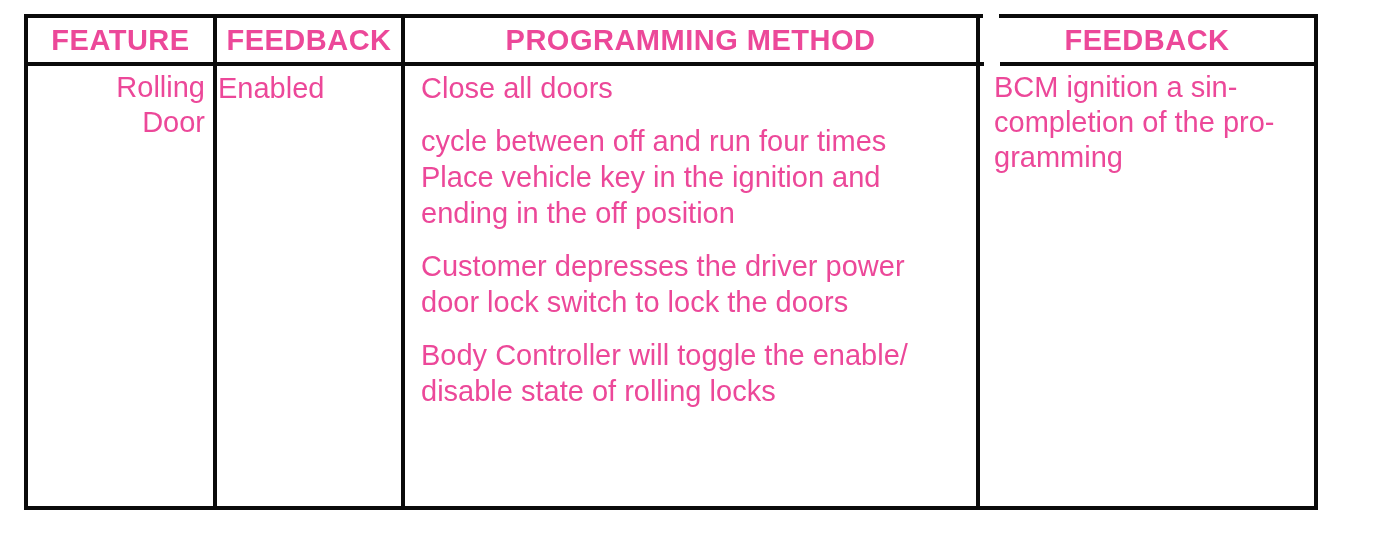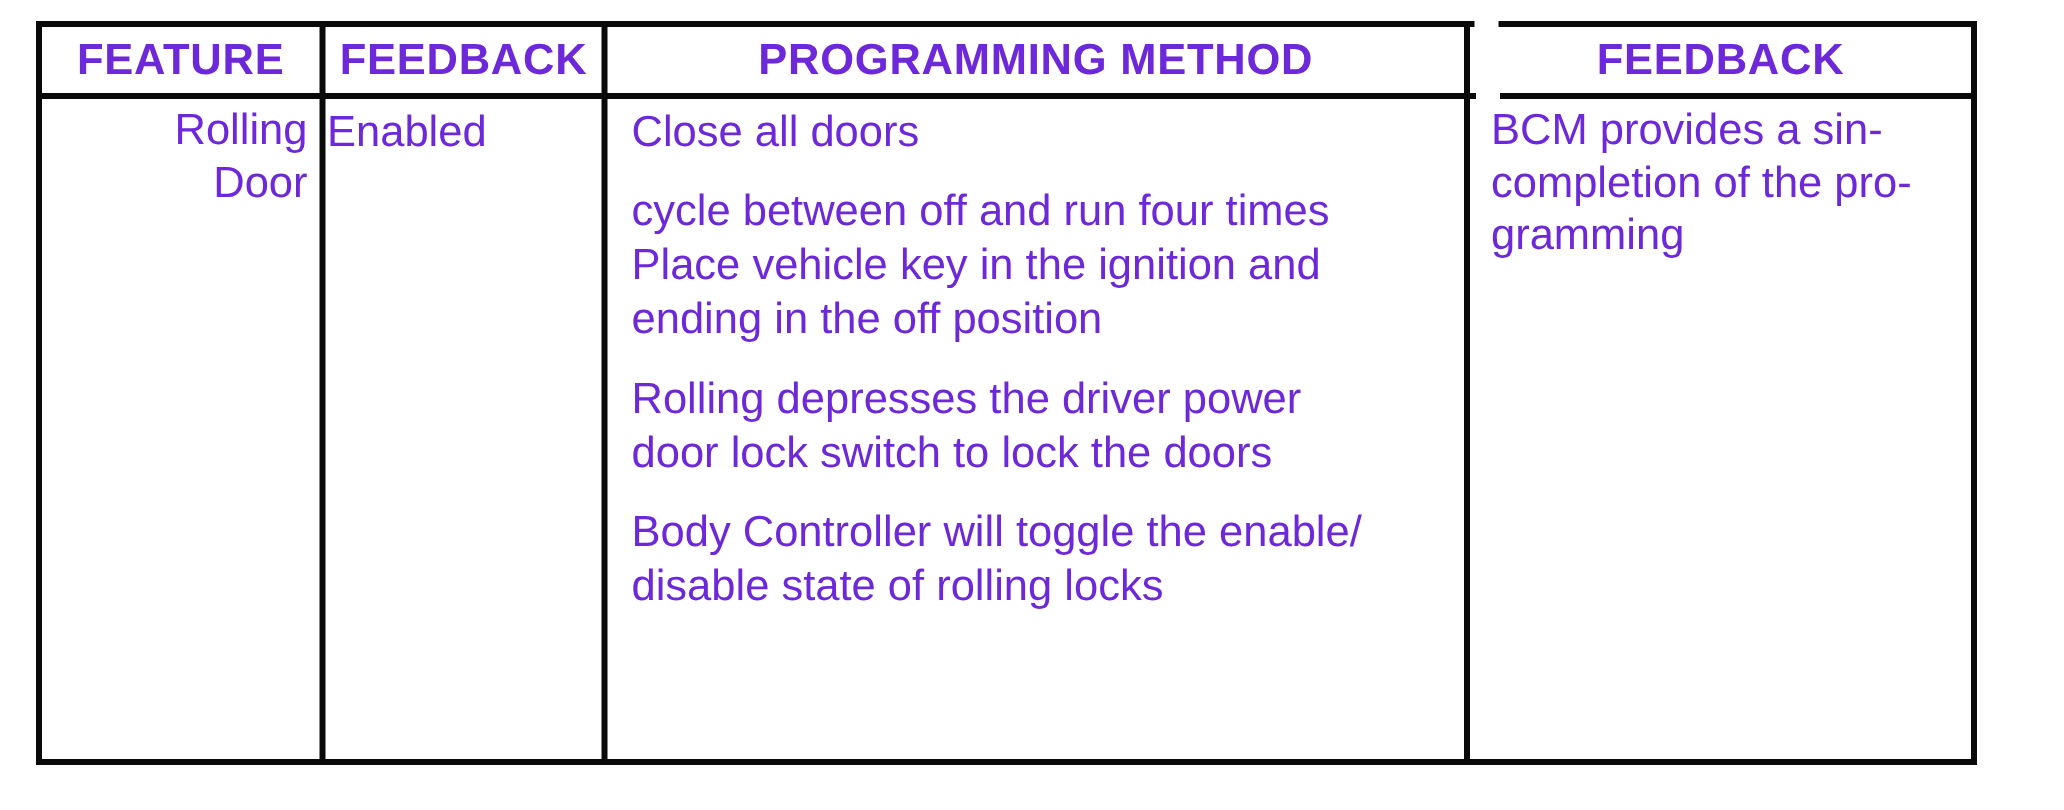--- a/index.html
+++ b/index.html
@@ -6,21 +6,21 @@
     margin: 0;
     padding: 0;
     background: #ffffff;
   }
   .page {
     position: relative;
     width: 1376px;
     height: 540px;
     background: #ffffff;
     font-family: "Liberation Sans", sans-serif;
-    color: #6d28d9;
+    color: #ec4899;
     overflow: hidden;
   }
   .doc-table {
     position: absolute;
     left: 24px;
     top: 14px;
     width: 1294px;
     height: 496px;
     box-sizing: border-box;
     border: 4px solid #0a0a0a;
@@ -110,31 +110,31 @@
       <div class="cell c3">
         <div class="para big-gap-after">
           <span class="line">Close all doors</span>
         </div>
         <div class="para">
           <span class="line">cycle between off and run four times</span>
           <span class="line">Place vehicle key in the ignition and</span>
           <span class="line">ending in the off position</span>
         </div>
         <div class="para">
-          <span class="line">Rolling depresses the driver power</span>
+          <span class="line">Customer depresses the driver power</span>
           <span class="line">door lock switch to lock the doors</span>
         </div>
         <div class="para">
           <span class="line">Body Controller will toggle the enable/</span>
           <span class="line">disable state of rolling locks</span>
         </div>
       </div>
 
       <div class="cell c4">
-        <span class="line">BCM provides a sin-</span>
+        <span class="line">BCM ignition a sin-</span>
         <span class="line">completion of the pro-</span>
         <span class="line">gramming</span>
       </div>
 
     </div>
   </div>
 
   <div class="scan-gap gap-top-border"></div>
   <div class="scan-gap gap-header-rule"></div>
 

